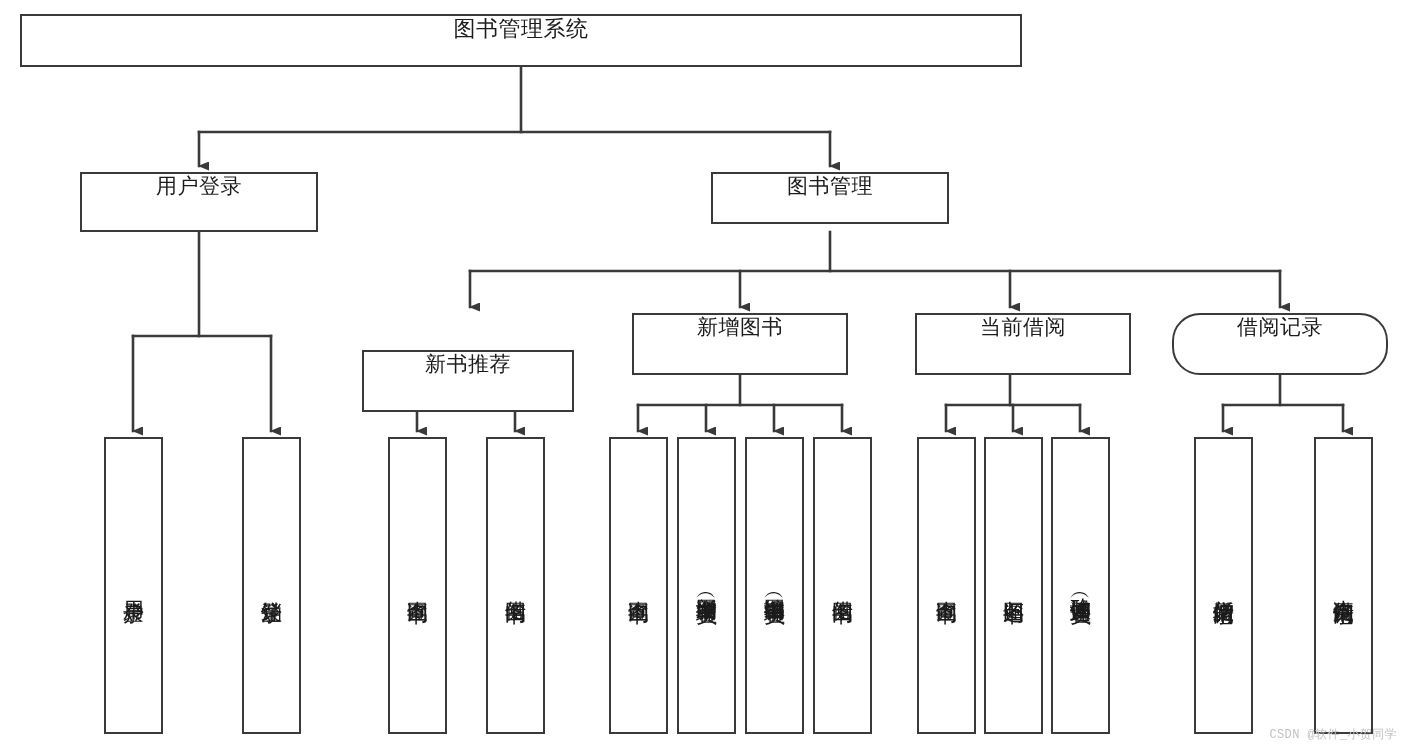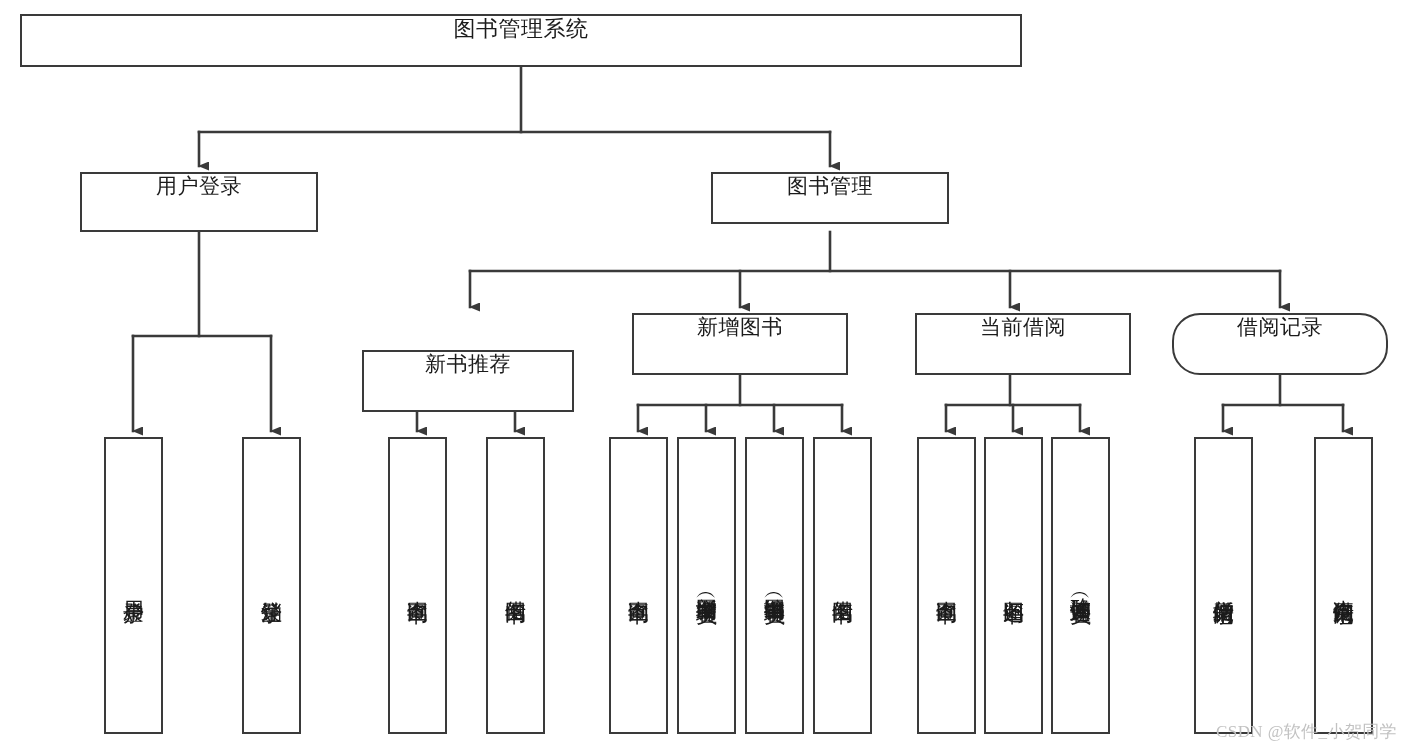--- a/index.html
+++ b/index.html
@@ -61,26 +61,26 @@
     font-size: 21px;
     line-height: 1.04;
     letter-spacing: 1px;
     white-space: normal;
     max-height: 100%;
   }
   #watermark {
     position: absolute;
     right: 8px;
     bottom: 4px;
-    font-size: 17px;
+    font-size: 12px;
     color: #c2c2c2;
     letter-spacing: 0.4px;
     white-space: nowrap;
     z-index: 5;
-    font-family: Liberation Serif, serif;
+    font-family: Liberation Mono, monospace;
   }
 </style>
 </head>
 <body>
 
 <div id="diagram-root">
 
   <svg id="connector-layer" viewBox="0 0 1405 747" width="1405" height="747" xmlns="http://www.w3.org/2000/svg">
     <defs>
       <marker id="arrowhead" markerWidth="9" markerHeight="11" refX="4.5" refY="10" orient="auto" markerUnits="userSpaceOnUse">

